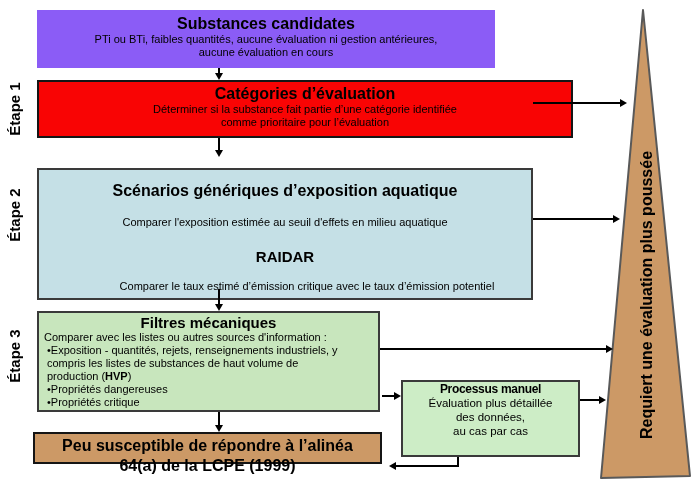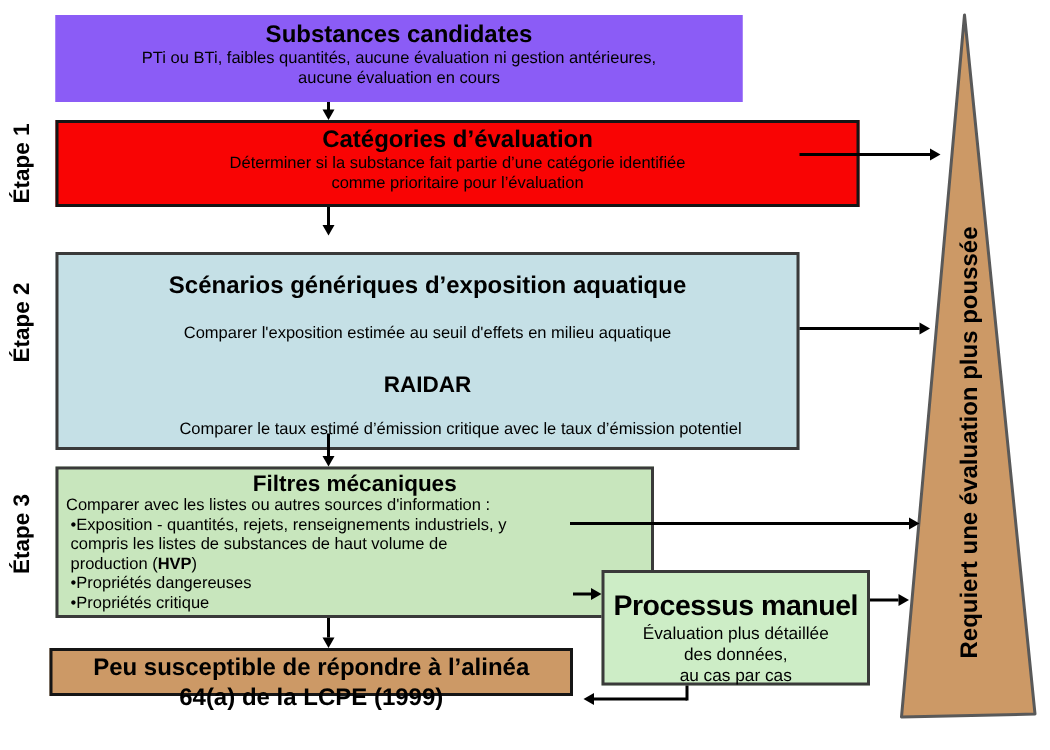--- a/index.html
+++ b/index.html
@@ -6,34 +6,34 @@
   #stage{position:relative;width:700px;height:500px;background:#ffffff;overflow:hidden;
          font-family:"Liberation Sans","DejaVu Sans",sans-serif;color:#000;}
 
   .box{position:absolute;box-sizing:border-box;text-align:center;}
   .box .title{font-weight:bold;}
 
   
   .candidates{left:37px;top:10px;width:458px;height:58px;background:#8b5cf6;border:2px solid #8b5cf6;}
   .categories{left:37px;top:80px;width:536px;height:58px;background:#f90404;border:2px solid #151515;}
   .scenarios{left:37px;top:168px;width:496px;height:132px;background:#c5e0e6;border:2px solid #3a3a3a;}
-  .filters{left:37px;top:311px;width:399px;height:101px;background:#c8e6bd;border:2px solid #3a3a3a;text-align:left;}
+  .filters{left:37px;top:311px;width:343px;height:101px;background:#c8e6bd;border:2px solid #3a3a3a;text-align:left;}
   .manual{left:401px;top:380px;width:179px;height:77px;background:#cdedc6;border:2px solid #3a3a3a;}
   .unlikely{left:33px;top:432px;width:349px;height:32px;background:#cc9966;border:2px solid #151515;}
 
   .candidates .title,.categories .title{font-size:16px;padding-top:3px;}
   .sub{font-size:11px;line-height:13px;}
   .scenarios .title{font-size:16px;margin-top:12px;}
   .scenarios .body1{font-size:11px;margin-top:16px;}
   .scenarios .raidar{font-size:15px;font-weight:bold;margin-top:19px;}
   .scenarios .body2{font-size:11px;margin-top:15px;padding-left:44px;}
   .filters .title{font-size:15px;text-align:center;padding-top:1px;}
   .filters .ftext{font-size:11px;line-height:13px;padding-left:5px;}
   .filters .bullet{max-width:300px;padding-left:8px;}
-  .manual .title{font-size:19px;padding-top:12px;letter-spacing:-0.3px;}
+  .manual .title{font-size:12px;padding-top:0;letter-spacing:-0.3px;}
   .manual .sub{font-size:11.5px;line-height:14px;}
   .unlikely .utext{font-weight:bold;font-size:16px;line-height:20px;padding-top:2px;}
 
   
   .vlabel{position:absolute;width:80px;height:18px;text-align:center;font-weight:bold;font-size:15px;
           transform:rotate(-90deg);transform-origin:center;}
   .trilabel{position:absolute;left:458px;top:285px;width:380px;height:20px;text-align:center;
             font-weight:bold;font-size:16px;transform:rotate(-90deg);transform-origin:center;}
 
   

